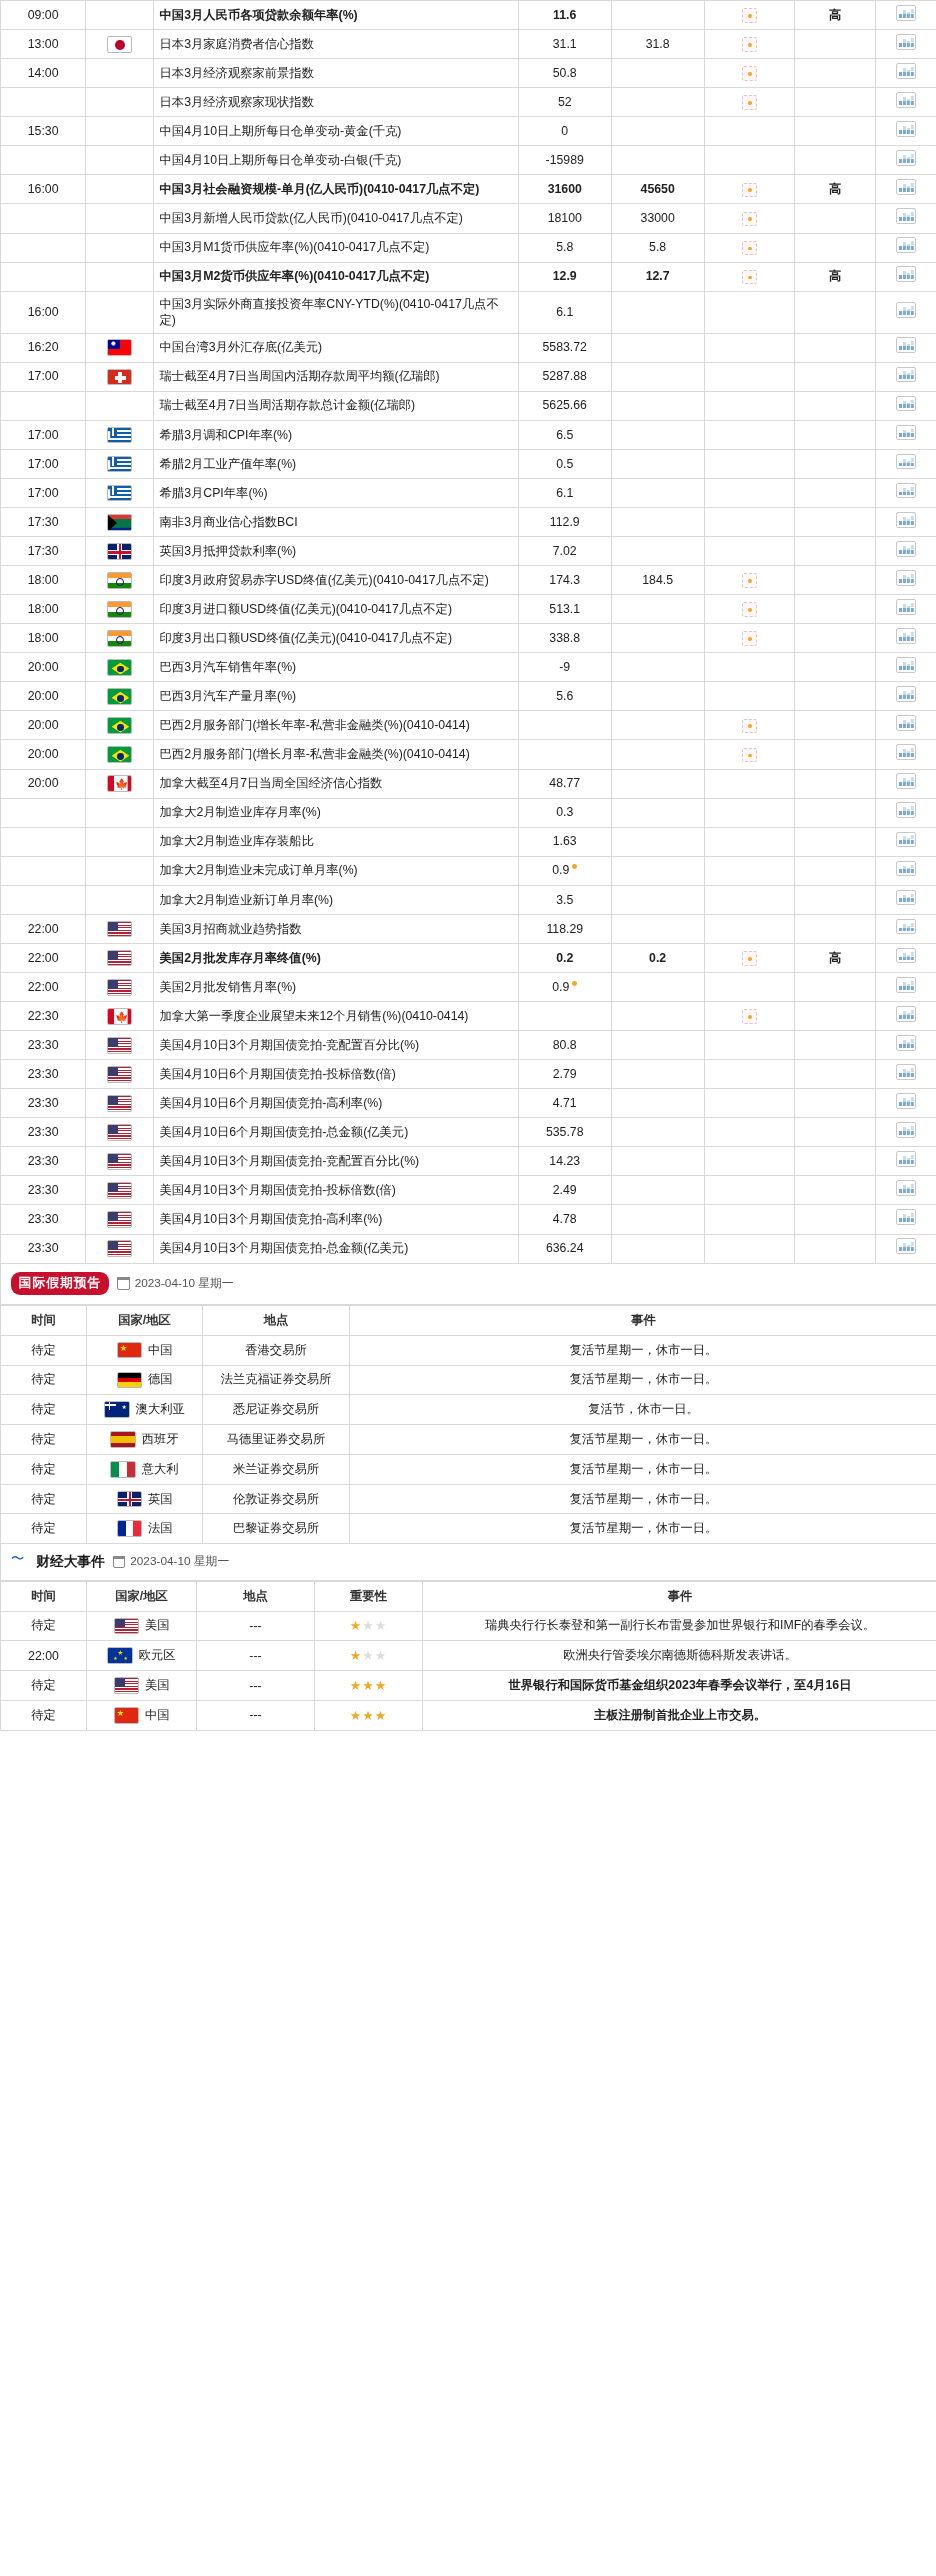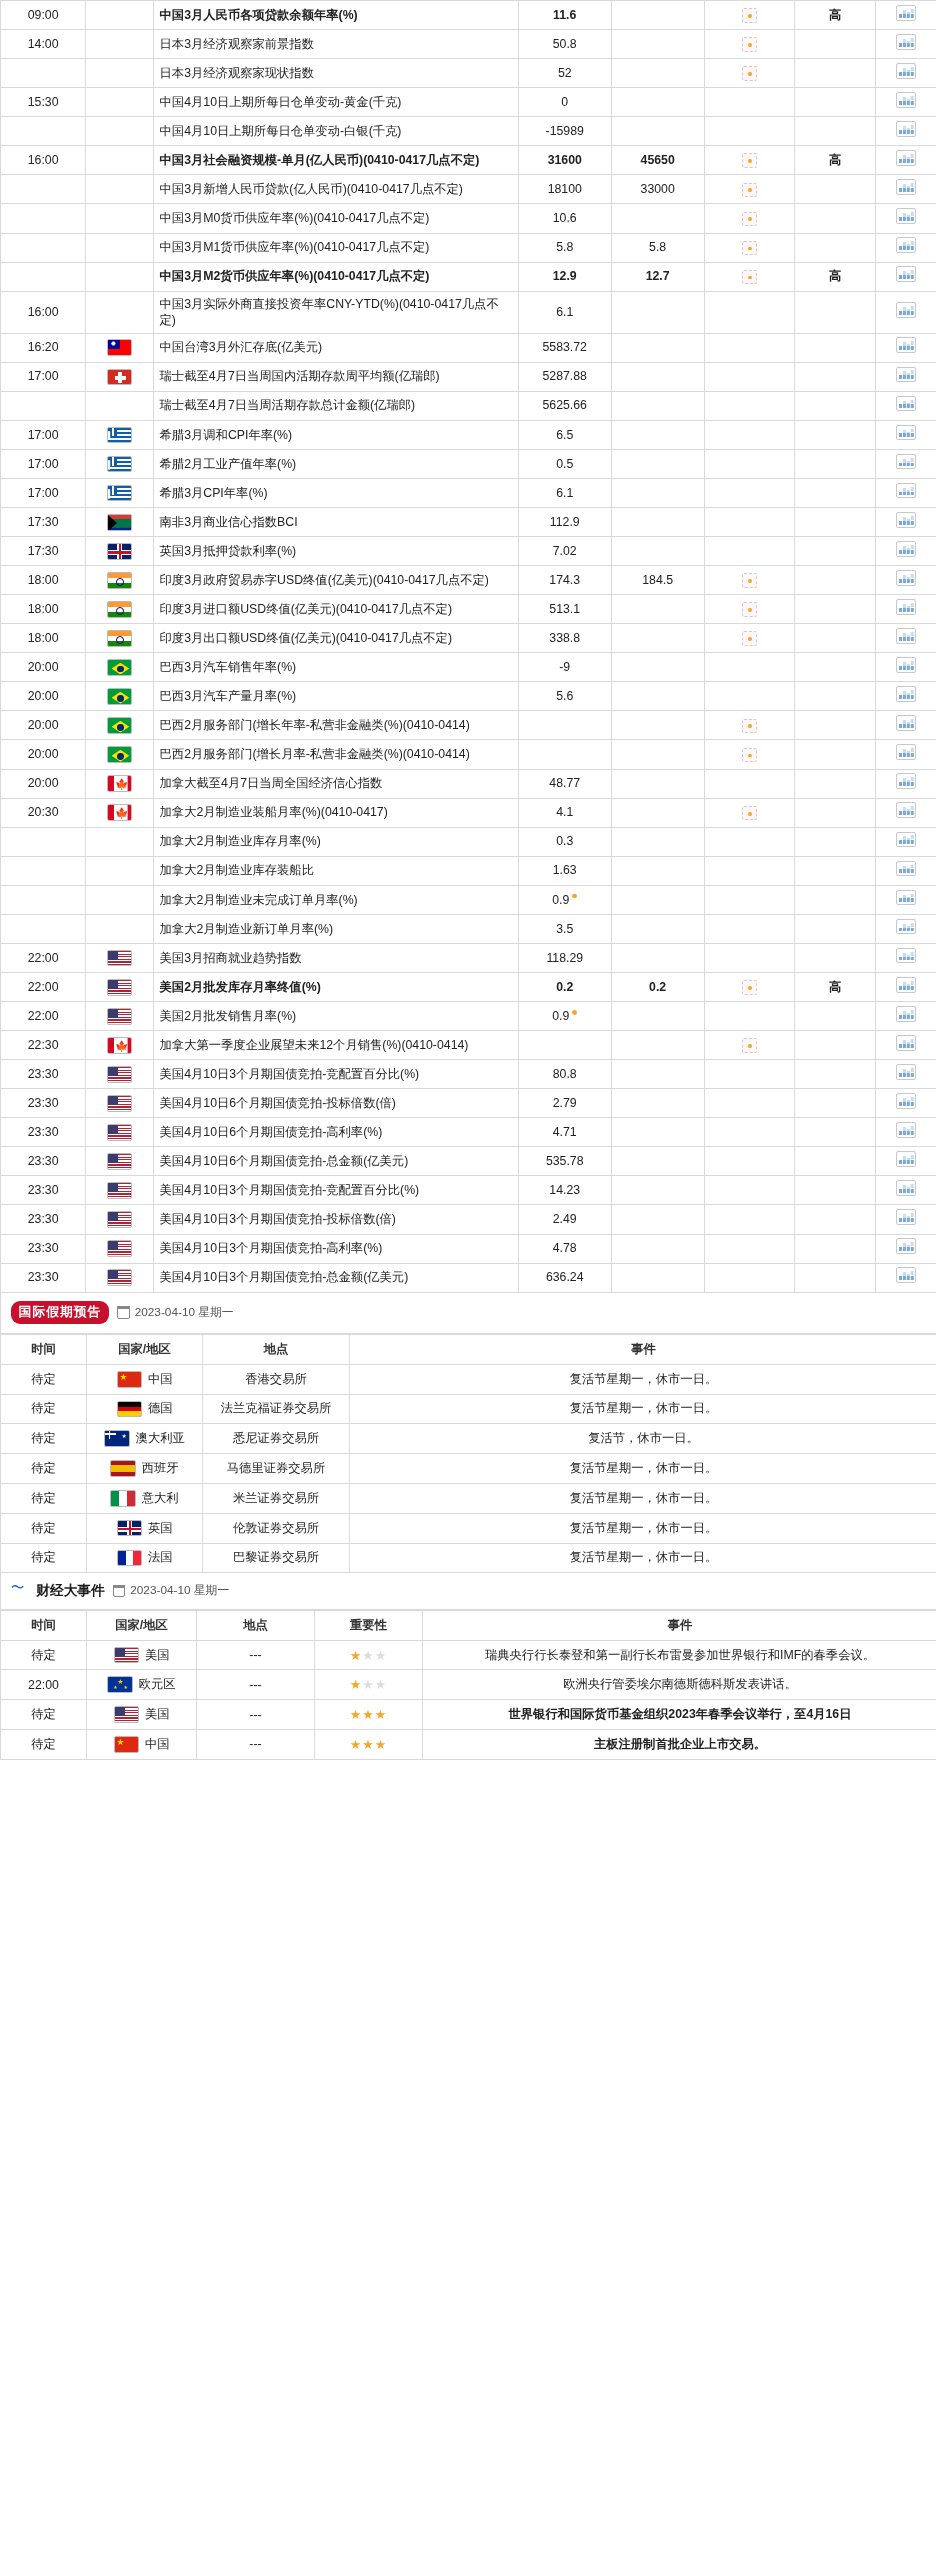--- a/index.html
+++ b/index.html
@@ -290,20 +290,30 @@
           <td class="time">09:00</td>
           <td class="flag"></td>
           <td class="event hl">中国3月人民币各项贷款余额年率(%)</td>
           <td class="num hl-num">11.6</td>
           <td class="num hl-num"></td>
           <td class="stars"><span class="sq"></span></td>
           <td class="imp">高</td>
           <td class="chart"><span class="ch-ico"></span></td>
         </tr>
         <tr>
+          <td class="time">13:00</td>
+          <td class="flag"><span class="flag-box flag-jp"></span></td>
+          <td class="event">日本3月家庭消费者信心指数</td>
+          <td class="num">31.1</td>
+          <td class="num">31.8</td>
+          <td class="stars"><span class="sq"></span></td>
+          <td class="imp"></td>
+          <td class="chart"><span class="ch-ico"></span></td>
+        </tr>
+        <tr>
           <td class="time">14:00</td>
           <td class="flag"></td>
           <td class="event">日本3月经济观察家前景指数</td>
           <td class="num">50.8</td>
           <td class="num"></td>
           <td class="stars"><span class="sq"></span></td>
           <td class="imp"></td>
           <td class="chart"><span class="ch-ico"></span></td>
         </tr>
         <tr>
@@ -345,30 +355,20 @@
           <td class="stars"><span class="sq"></span></td>
           <td class="imp">高</td>
           <td class="chart"><span class="ch-ico"></span></td>
         </tr>
         <tr>
           <td class="time"></td>
           <td class="flag"></td>
           <td class="event">中国3月新增人民币贷款(亿人民币)(0410-0417几点不定)</td>
           <td class="num">18100</td>
           <td class="num">33000</td>
-          <td class="stars"><span class="sq"></span></td>
-          <td class="imp"></td>
-          <td class="chart"><span class="ch-ico"></span></td>
-        </tr>
-        <tr>
-          <td class="time"></td>
-          <td class="flag"></td>
-          <td class="event">中国3月M0货币供应年率(%)(0410-0417几点不定)</td>
-          <td class="num">10.6</td>
-          <td class="num"></td>
           <td class="stars"><span class="sq"></span></td>
           <td class="imp"></td>
           <td class="chart"><span class="ch-ico"></span></td>
         </tr>
         <tr>
           <td class="time"></td>
           <td class="flag"></td>
           <td class="event">中国3月M1货币供应年率(%)(0410-0417几点不定)</td>
           <td class="num">5.8</td>
           <td class="num">5.8</td>
@@ -546,30 +546,20 @@
           <td class="imp"></td>
           <td class="chart"><span class="ch-ico"></span></td>
         </tr>
         <tr>
           <td class="time">20:00</td>
           <td class="flag"><span class="flag-box flag-ca"></span></td>
           <td class="event">加拿大截至4月7日当周全国经济信心指数</td>
           <td class="num">48.77</td>
           <td class="num"></td>
           <td class="stars"></td>
-          <td class="imp"></td>
-          <td class="chart"><span class="ch-ico"></span></td>
-        </tr>
-        <tr>
-          <td class="time">20:30</td>
-          <td class="flag"><span class="flag-box flag-ca"></span></td>
-          <td class="event">加拿大2月制造业装船月率(%)(0410-0417)</td>
-          <td class="num">4.1</td>
-          <td class="num"></td>
-          <td class="stars"><span class="sq"></span></td>
           <td class="imp"></td>
           <td class="chart"><span class="ch-ico"></span></td>
         </tr>
         <tr>
           <td class="time"></td>
           <td class="flag"></td>
           <td class="event">加拿大2月制造业库存月率(%)</td>
           <td class="num">0.3</td>
           <td class="num"></td>
           <td class="stars"></td>

